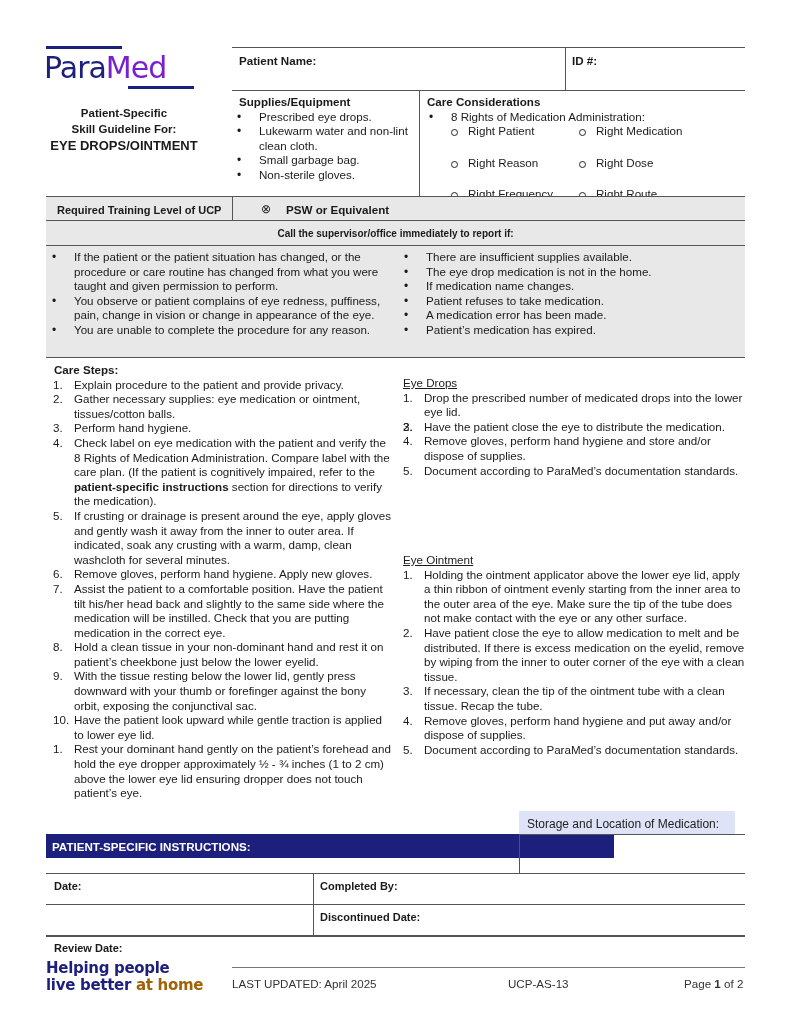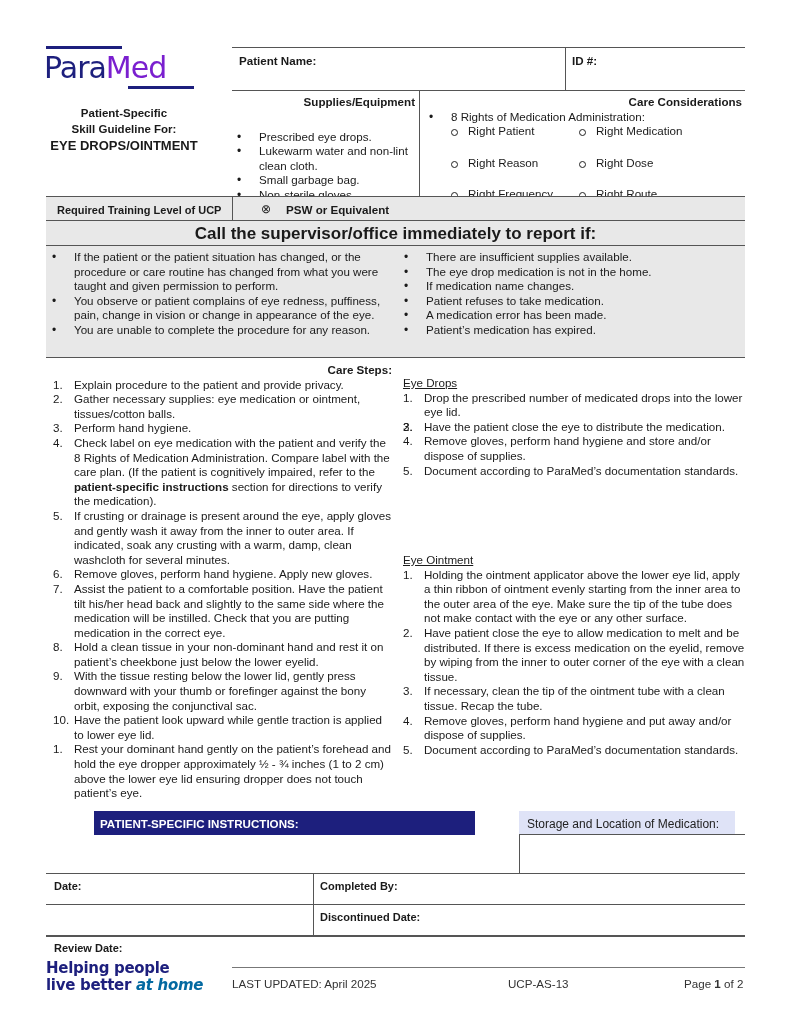--- a/index.html
+++ b/index.html
@@ -16,21 +16,21 @@
   .logo .para { color: #1d1f7d; }
   .logo .med { color: #7a1fcf; }
 
   .skill-title { left: 44px; top: 106px; width: 160px; text-align: center; font-weight: bold; font-size: 11.5px; line-height: 15.5px; }
   .skill-title .big { font-size: 13px; line-height: 17px; }
 
   
   .hline { position: absolute; height: 1px; background: #555; }
   .vline { position: absolute; width: 1px; background: #555; }
 
-  .label { font-weight: bold; font-size: 11.6px; text-align: right; }
+  .label { font-weight: bold; font-size: 11.6px; }
 
   ul.bul { list-style: none; }
   ul.bul li { position: relative; padding-left: 24px; }
   ul.bul li::before { content: "\2022"; position: absolute; left: 2px; top: 0; font-size: 12px; }
 
   .rights { display: grid; grid-template-columns: 128px 140px; row-gap: 17px; margin-left: 0px; }
   .rights span { position: relative; padding-left: 22px; }
   .rights span::before { content: ""; position: absolute; left: 5px; top: 5px; width: 5px; height: 5px; border: 1.2px solid #222; border-radius: 50%; }
 
   .gray-band { background: #e8e8e8; }
@@ -38,21 +38,21 @@
   ol.steps { list-style: none; }
   ol.steps li { position: relative; padding-left: 21px; }
   ol.steps li .num { position: absolute; left: 0; top: 0; }
 
   .u { text-decoration: underline; }
 
   .psi-head { background: #1d1f7d; color: #fff; font-weight: bold; font-size: 11.6px; padding: 6px 6px; }
   .storage-head { background: #dfe3f7; color: #222; font-size: 12px; padding: 6px 8px; }
 
   .footer-tag { font-weight: bold; font-size: 15px; line-height: 17px; color: #1d1f7d; font-family: "DejaVu Sans", sans-serif; letter-spacing: -0.3px; }
-  .footer-tag .accent { color: #0369a1; font-style: italic; }
+  .footer-tag .accent { color: #a16207; }
   .foot-text { font-size: 11.6px; color: #333; }
 </style>
 </head>
 <body>
 
 <div class="abs logo">
   <div class="bar-top"></div>
   <div class="word"><span class="para">Para</span><span class="med">Med</span></div>
   <div class="bar-bot"></div>
 </div>
@@ -68,21 +68,21 @@
 <div class="vline" style="left:565px; top:47px; height:43px;"></div>
 <div class="vline" style="left:419px; top:90px; height:106px;"></div>
 
 <div class="abs label" style="left:239px; top:54px;">Patient Name:</div>
 <div class="abs" style="left:320px; top:50px; width:240px; height:36px;"></div>
 <div class="abs label" style="left:572px; top:54px;">ID #:</div>
 <div class="abs" style="left:600px; top:50px; width:140px; height:36px;"></div>
 
 <div class="abs" style="left:239px; top:95px; width:176px;">
   <div class="label">Supplies/Equipment</div>
-  <ul class="bul" style="margin-left:-4px;margin-top:20px;">
+  <ul class="bul" style="margin-left:-4px;">
     <li>Prescribed eye drops.</li>
     <li>Lukewarm water and non-lint clean cloth.</li>
     <li>Small garbage bag.</li>
     <li>Non-sterile gloves.</li>
   </ul>
 </div>
 
 <div class="abs" style="left:427px; top:95px; width:315px;">
   <div class="label">Care Considerations</div>
   <ul class="bul">
@@ -100,21 +100,21 @@
   </div>
 </div>
 
 <div class="abs gray-band" style="left:46px; top:196px; width:699px; height:25px; border-top:1px solid #555; border-bottom:1px solid #555;"></div>
 <div class="vline" style="left:232px; top:196px; height:25px;"></div>
 <div class="abs label" style="left:57px; top:203px; font-size:11px;">Required Training Level of UCP</div>
 <div class="abs" style="left:261px; top:202px; font-size:12px;">⊗</div>
 <div class="abs label" style="left:286px; top:203px;">PSW or Equivalent</div>
 
 <div class="abs gray-band" style="left:46px; top:221px; width:699px; height:25px; border-bottom:1px solid #555;"></div>
-<div class="abs label" style="left:46px; top:227px; width:699px; text-align:center; font-size:17px;">Call the supervisor/office immediately to report if:</div>
+<div class="abs label" style="left:46px; top:227px; width:699px; text-align:center; font-size:10px;">Call the supervisor/office immediately to report if:</div>
 
 <div class="abs gray-band" style="left:46px; top:246px; width:699px; height:112px; border-bottom:1px solid #555;"></div>
 <ul class="abs bul" style="left:50px; top:250px; width:340px;">
   <li>If the patient or the patient situation has changed, or the procedure or care routine has changed from what you were taught and given permission to perform.</li>
   <li>You observe or patient complains of eye redness, puffiness, pain, change in vision or change in appearance of the eye.</li>
   <li>You are unable to complete the procedure for any reason.</li>
 </ul>
 <ul class="abs bul" style="left:402px; top:250px; width:340px;">
   <li>There are insufficient supplies available.</li>
   <li>The eye drop medication is not in the home.</li>
@@ -156,21 +156,21 @@
   <div class="u">Eye Ointment</div>
   <ol class="steps">
     <li><span class="num">1.</span><span>Holding the ointment applicator above the lower eye lid, apply a thin ribbon of ointment evenly starting from the inner area to the outer area of the eye. Make sure the tip of the tube does not make contact with the eye or any other surface.</span></li>
     <li><span class="num">2.</span><span>Have patient close the eye to allow medication to melt and be distributed. If there is excess medication on the eyelid, remove by wiping from the inner to outer corner of the eye with a clean tissue.</span></li>
     <li><span class="num">3.</span><span>If necessary, clean the tip of the ointment tube with a clean tissue. Recap the tube.</span></li>
     <li><span class="num">4.</span><span>Remove gloves, perform hand hygiene and put away and/or dispose of supplies.</span></li>
     <li><span class="num">5.</span><span>Document according to ParaMed’s documentation standards.</span></li>
   </ol>
 </div>
 
-<div class="abs psi-head" style="left:46px; top:811px; width:381px; height:24px;margin-left:48px;">PATIENT-SPECIFIC INSTRUCTIONS:</div>
+<div class="abs psi-head" style="left:46px; top:834px; width:568px; height:24px;">PATIENT-SPECIFIC INSTRUCTIONS:</div>
 <div class="abs storage-head" style="left:519px; top:811px; width:216px; height:24px;">Storage and Location of Medication:</div>
 <div class="hline" style="left:519px; top:834px; width:226px;"></div>
 <div class="abs" style="left:46px; top:835px; width:473px; height:38px;"></div>
 <div class="abs" style="left:520px; top:835px; width:225px; height:38px;"></div>
 <div class="vline" style="left:519px; top:835px; height:38px;"></div>
 
 <div class="hline" style="left:46px; top:873px; width:699px;"></div>
 <div class="hline" style="left:46px; top:904px; width:699px;"></div>
 <div class="hline" style="left:46px; top:935px; width:699px; height:2px;"></div>
 <div class="vline" style="left:313px; top:873px; height:62px;"></div>

